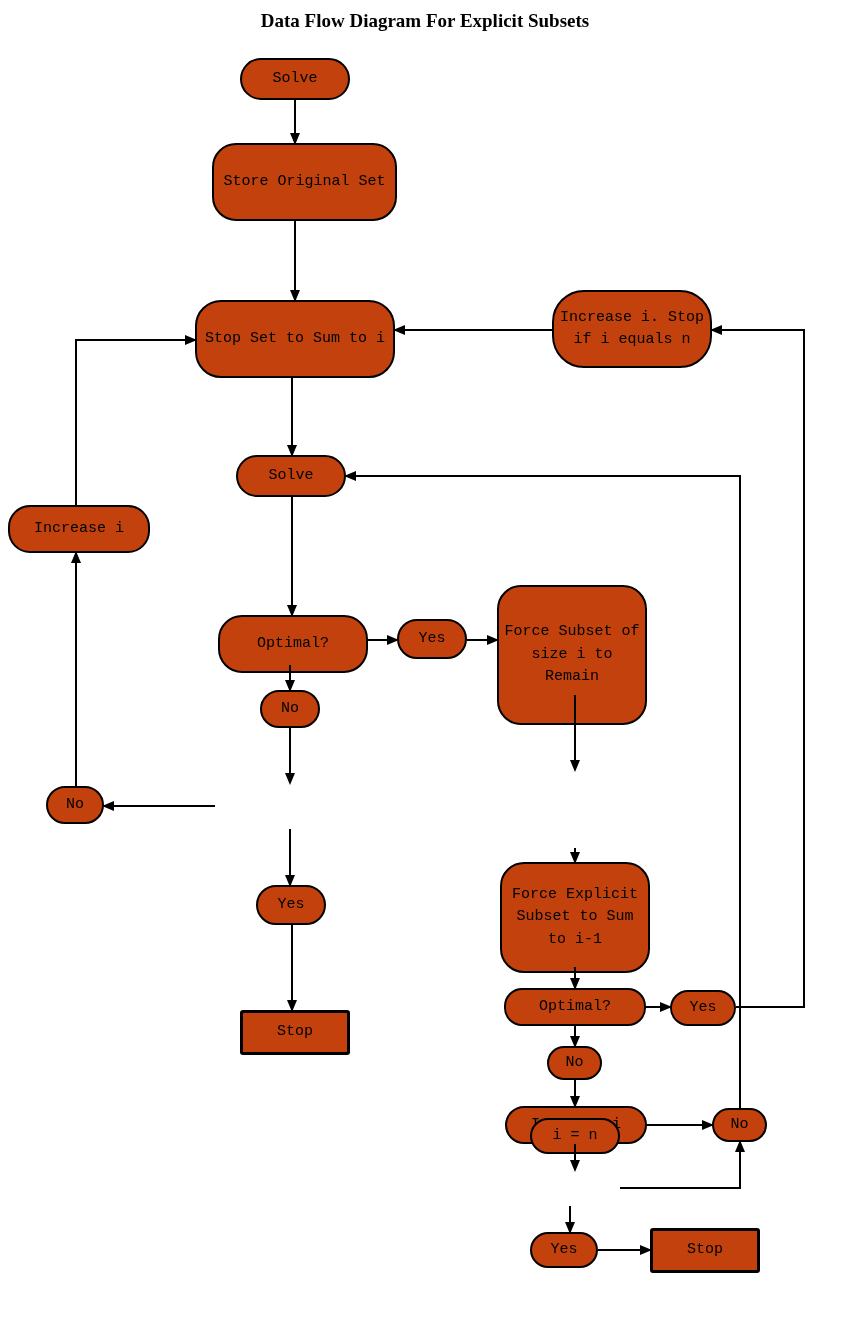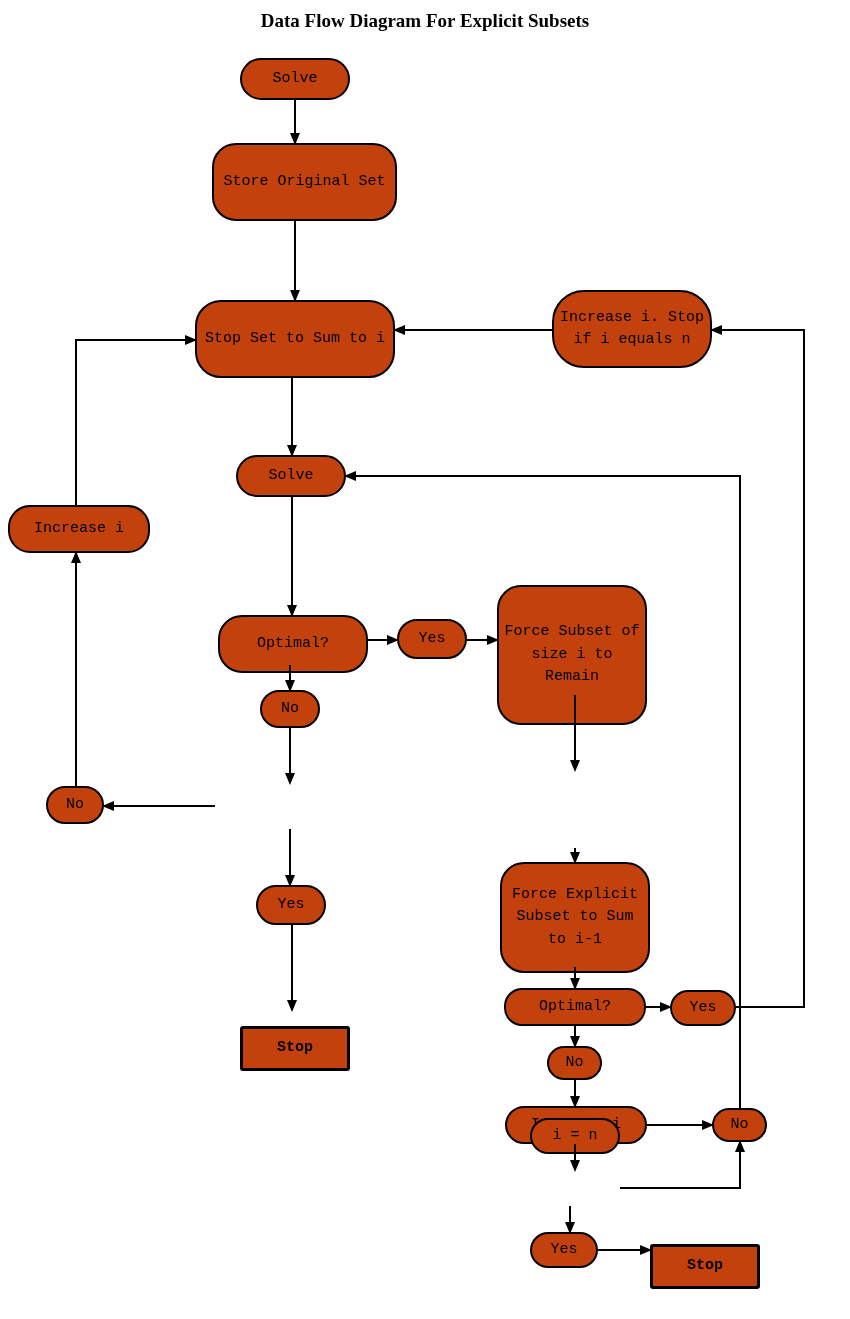--- a/index.html
+++ b/index.html
@@ -27,21 +27,21 @@
     font-size: 15px;
     text-align: center;
     display: flex;
     align-items: center;
     justify-content: center;
     background: #c2410c;
     box-sizing: border-box;
     line-height: 1.5;
     padding: 13px 4px;
   }
-  .node.bold { border-width: 3px; font-weight: bold; margin-top: 16px; }
+  .node.bold { border-width: 3px; font-weight: normal; }
   svg.edges {
     position: absolute;
     left: 0; top: 0;
     width: 850px;
     height: 1319px;
     pointer-events: none;
   }
 </style>
 </head>
 <body>

